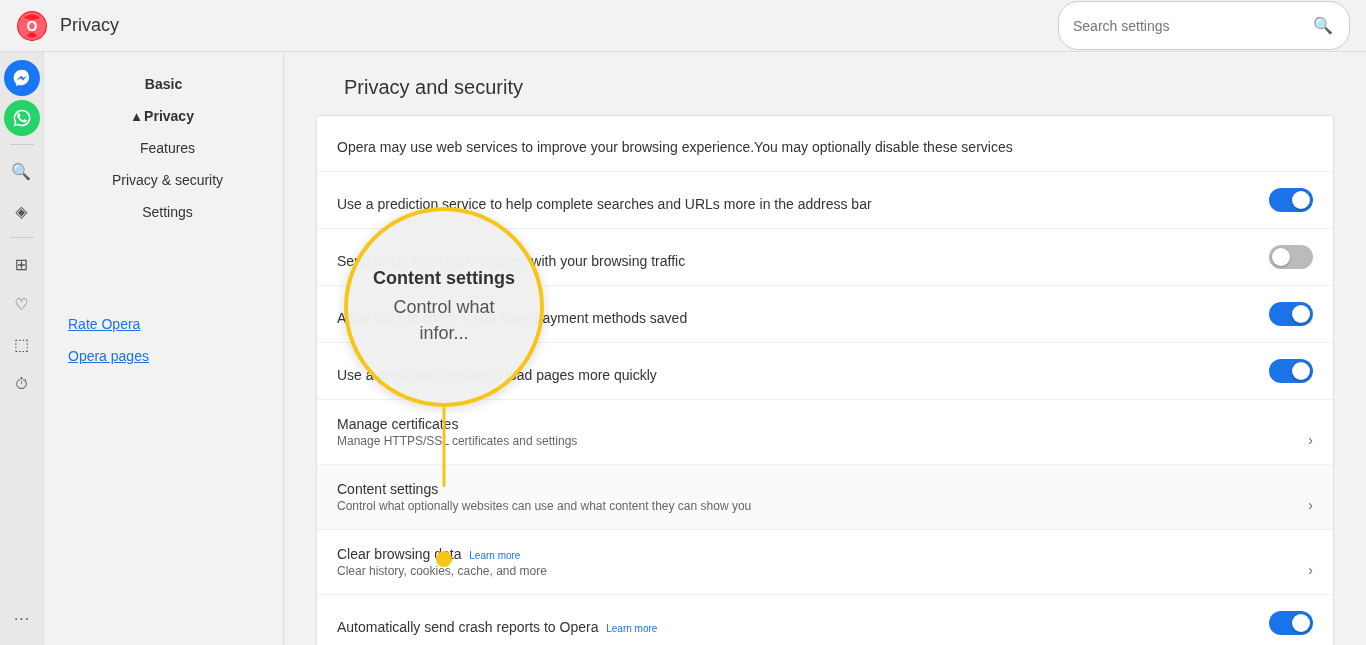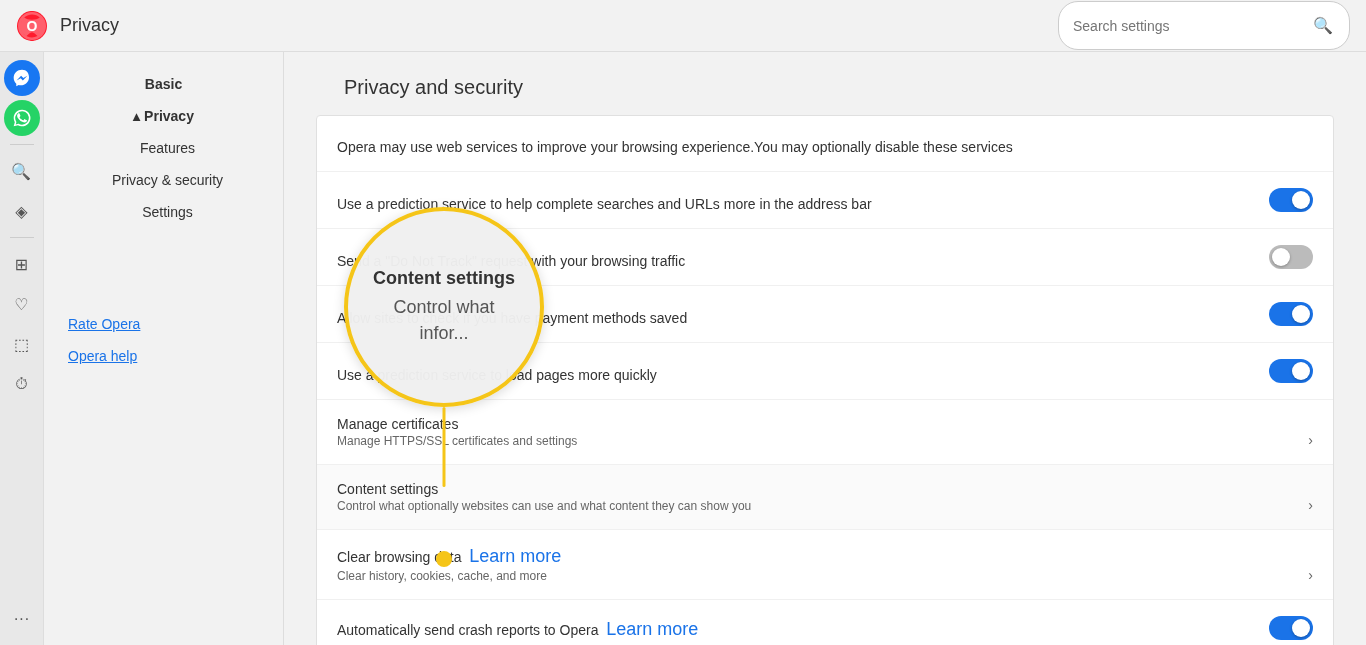--- a/index.html
+++ b/index.html
@@ -136,21 +136,21 @@
     .settings-row:last-child { border-bottom: none; }
     .settings-row-text {
       font-size: 14px;
       color: #333;
       flex: 1;
     }
     .settings-row-text .row-title { font-size: 14px; color: #333; }
     .settings-row-text .row-sub { font-size: 12px; color: #666; margin-top: 2px; }
     .settings-row-link {
       color: #1a73e8;
-      font-size: 18px;
+      font-size: 10px;
       cursor: pointer;
       text-decoration: none;
     }
 
     
     .toggle {
       position: relative;
       width: 44px;
       height: 24px;
       flex-shrink: 0;
@@ -302,21 +302,21 @@
       <span>Features</span>
     </div>
     <div class="nav-item sub">
       <span>Privacy &amp; security</span>
     </div>
     <div class="nav-item sub">
       <span>Settings</span>
     </div>
     <div style="flex:1; min-height: 80px;"></div>
     <div class="nav-link">Rate Opera</div>
-    <div class="nav-link">Opera help</div>
+    <div class="nav-link">Opera pages</div>
   </div>
 
   <div class="content-area">
 
     <div class="tooltip-container">
       <div class="tooltip-circle">
         <div class="tooltip-title">Content settings</div>
         <div class="tooltip-sub">Control what infor...</div>
       </div>
       <div class="tooltip-line"></div>

